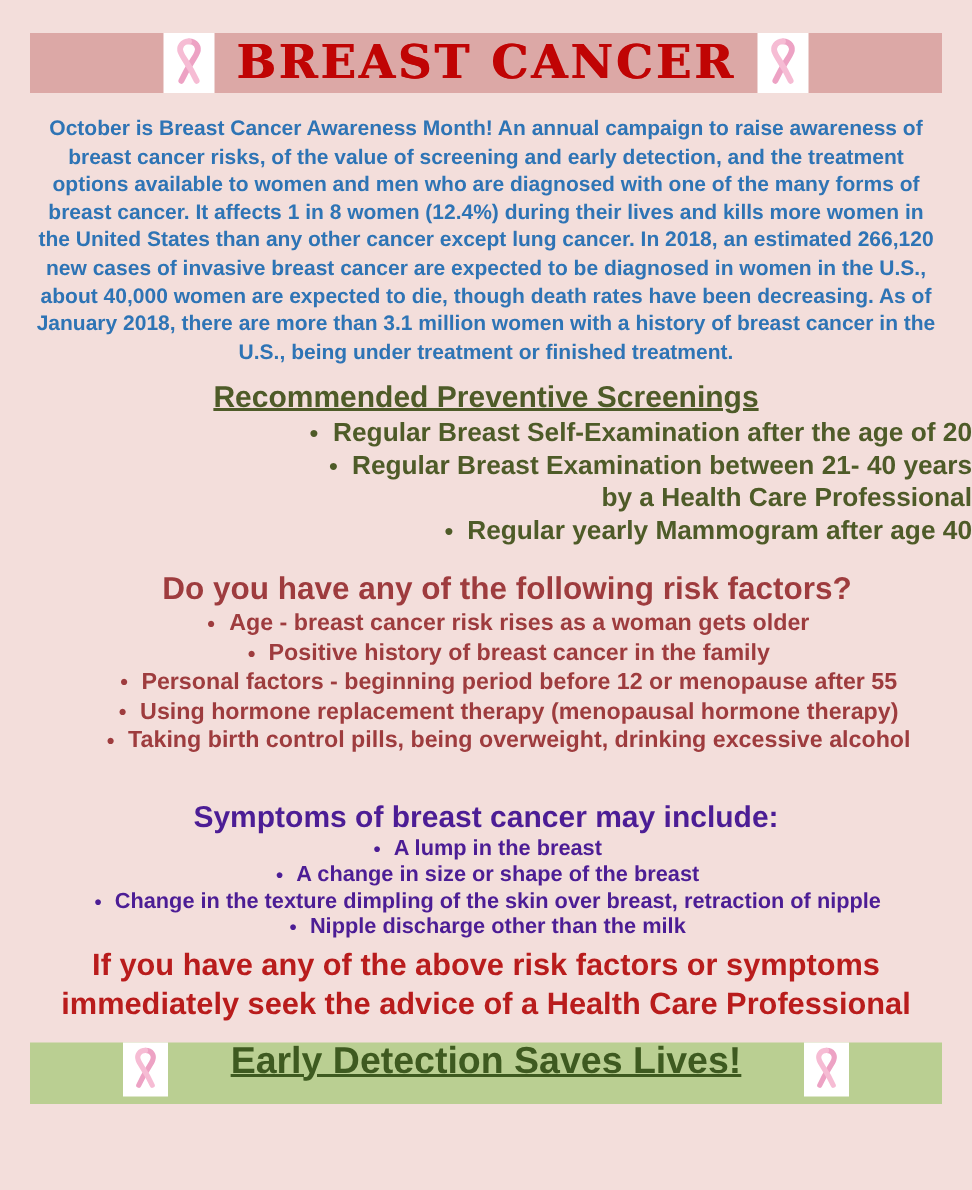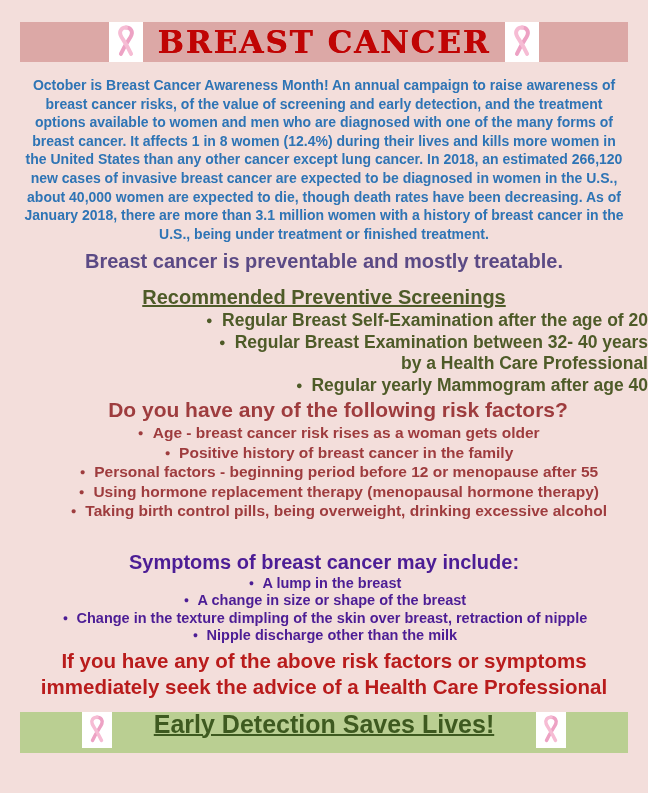--- a/index.html
+++ b/index.html
@@ -40,21 +40,21 @@
   .bullet-line { text-align:center; font-weight:bold; }
   .dot { display:inline-block; transform:scale(0.62); transform-origin:center; margin-right:7px; }
 
   
   .screenings { margin-top:10px; color:#4e5b28; }
   .screenings .sec-heading { font-size:20px; line-height:25px; text-decoration:underline; }
   .screenings .bullet-line, .screenings .cont-line { font-size:17.5px; line-height:21.5px;text-align:right; }
   .cont-line { text-align:center; font-weight:bold; }
 
   
-  .risk { color:#9e3c3e;padding-left:28px; }
+  .risk { margin-top:15px; color:#9e3c3e;padding-left:28px; }
   .risk .sec-heading { font-size:21px; line-height:27px; }
   .risk .bullet-line { font-size:15.5px; line-height:19.5px; }
 
   
   .symptoms { margin-top:29px; color:#4c1d95; }
   .symptoms .sec-heading { font-size:20px; line-height:25px; }
   .symptoms .bullet-line { font-size:14.5px; line-height:17.5px; }
 
   
   .closing {
@@ -88,29 +88,28 @@
     <span class="title">BREAST CANCER</span>
     <span class="ribbon-box">
       <svg viewBox="0 0 26 40" width="26" height="34" aria-hidden="true">
         <path d="M13 3 C18.5 3 21 7.5 19.5 11.5 C18 16 13.5 20 7 34" stroke="#eda2c4" stroke-width="4.6" fill="none" stroke-linecap="round"></path>
         <path d="M13 3 C7.5 3 5 7.5 6.5 11.5 C8 16 12.5 20 19 34" stroke="#f6bcd4" stroke-width="4.6" fill="none" stroke-linecap="round"></path>
       </svg>
     </span>
   </div>
 
   <div class="intro">October is Breast Cancer Awareness Month! An annual campaign to raise awareness of breast cancer risks, of the value of screening and early detection, and the treatment options available to women and men who are diagnosed with one of the many forms of breast cancer. It affects 1 in 8 women (12.4%) during their lives and kills more women in the United States than any other cancer except lung cancer. In 2018, an estimated 266,120 new cases of invasive breast cancer are expected to be diagnosed in women in the U.S., about 40,000 women are expected to die, though death rates have been decreasing. As of January 2018, there are more than 3.1 million women with a history of breast cancer in the U.S., being under treatment or finished treatment.</div>
-  <div class="tagline">Breast cancer is preventable and mostly treatable.</div>
 
   <div class="screenings">
     <div class="sec-heading" style="text-decoration:underline;">Recommended Preventive Screenings</div>
     <div class="bullet-line">
       <span class="dot">●</span><span>Regular Breast Self-Examination after the age of 20</span>
     </div>
     <div class="bullet-line">
-      <span class="dot">●</span><span>Regular Breast Examination between 32- 40 years</span>
+      <span class="dot">●</span><span>Regular Breast Examination between 21- 40 years</span>
     </div>
     <div class="cont-line">by a Health Care Professional</div>
     <div class="bullet-line">
       <span class="dot">●</span><span>Regular yearly Mammogram after age 40</span>
     </div>
   </div>
 
   <div class="risk">
     <div class="sec-heading">Do you have any of the following risk factors?</div>
     <div class="bullet-line">

